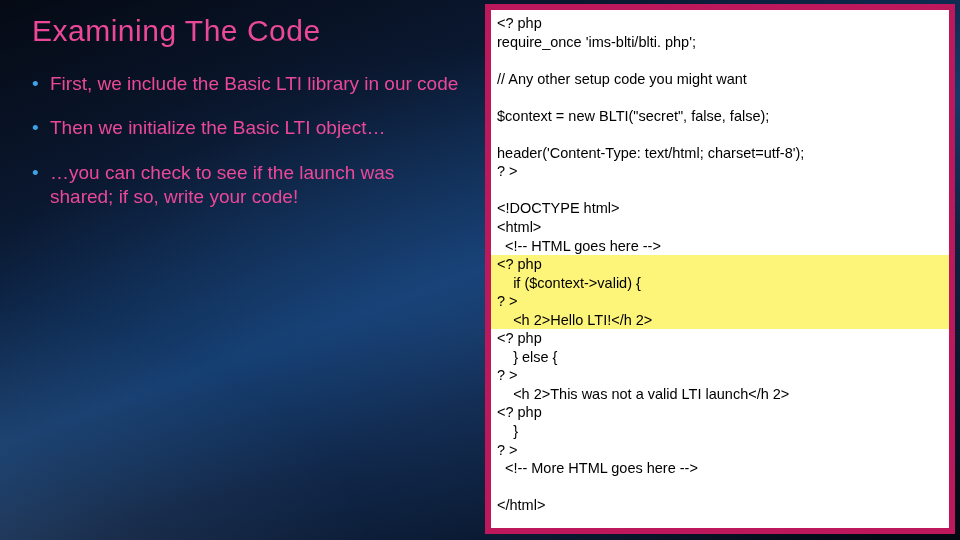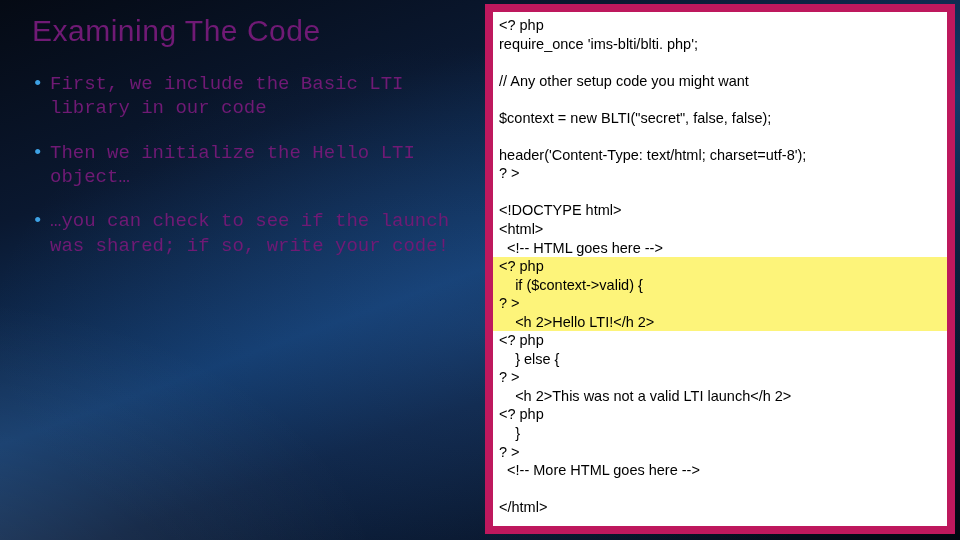--- a/index.html
+++ b/index.html
@@ -21,57 +21,57 @@
   }
   .slide {
     position: relative;
     width: 100%;
     height: 100%;
     display: flex;
   }
   .left {
     width: 480px;
     padding: 14px 18px 14px 32px;
-    color: #701a75;
+    color: #ec4899;
   }
   .title {
     font-size: 30px;
     font-weight: 300;
     letter-spacing: 0.5px;
     margin-bottom: 24px;
     font-family: "Segoe UI Light", "Segoe UI", Arial, sans-serif;
   }
   .bullets {
     list-style: none;
   }
   .bullets li {
     position: relative;
     padding-left: 18px;
     font-size: 19px;
     line-height: 1.28;
     margin-bottom: 20px;
     font-weight: 400;
-    font-family: Liberation Mono, monospace;
+    font-family: Liberation Sans, sans-serif;
   }
   .bullets li::before {
     content: "•";
     position: absolute;
     left: 0;
     top: 0;
     color: #3ea2e5;
     font-size: 19px;
   }
   .right {
     position: absolute;
     left: 485px;
     top: 4px;
     width: 470px;
     height: 530px;
     background: #fff;
-    border: 8px solid #be185d;
+    border: 6px solid #be185d;
   }
   .code {
     font-family: Arial, "Liberation Sans", sans-serif;
     font-size: 14.5px;
     line-height: 1.28;
     color: #000;
     padding: 4px 6px;
     white-space: pre-wrap;
     position: relative;
   }
@@ -83,21 +83,21 @@
   }
 </style>
 </head>
 <body>
 
 <div class="slide">
   <div class="left">
     <h1 class="title">Examining The Code</h1>
     <ul class="bullets">
       <li>First, we include the Basic LTI library in our code</li>
-      <li>Then we initialize the Hello LTI object…</li>
+      <li>Then we initialize the Basic LTI object…</li>
       <li>…you can check to see if the launch was shared; if so, write your code!</li>
     </ul>
   </div>
   <div class="right">
     <div class="code"><span>&lt;? php
 require_once 'ims-blti/blti. php';
 
 // Any other setup code you might want
 
 $context = new BLTI("secret", false, false);

